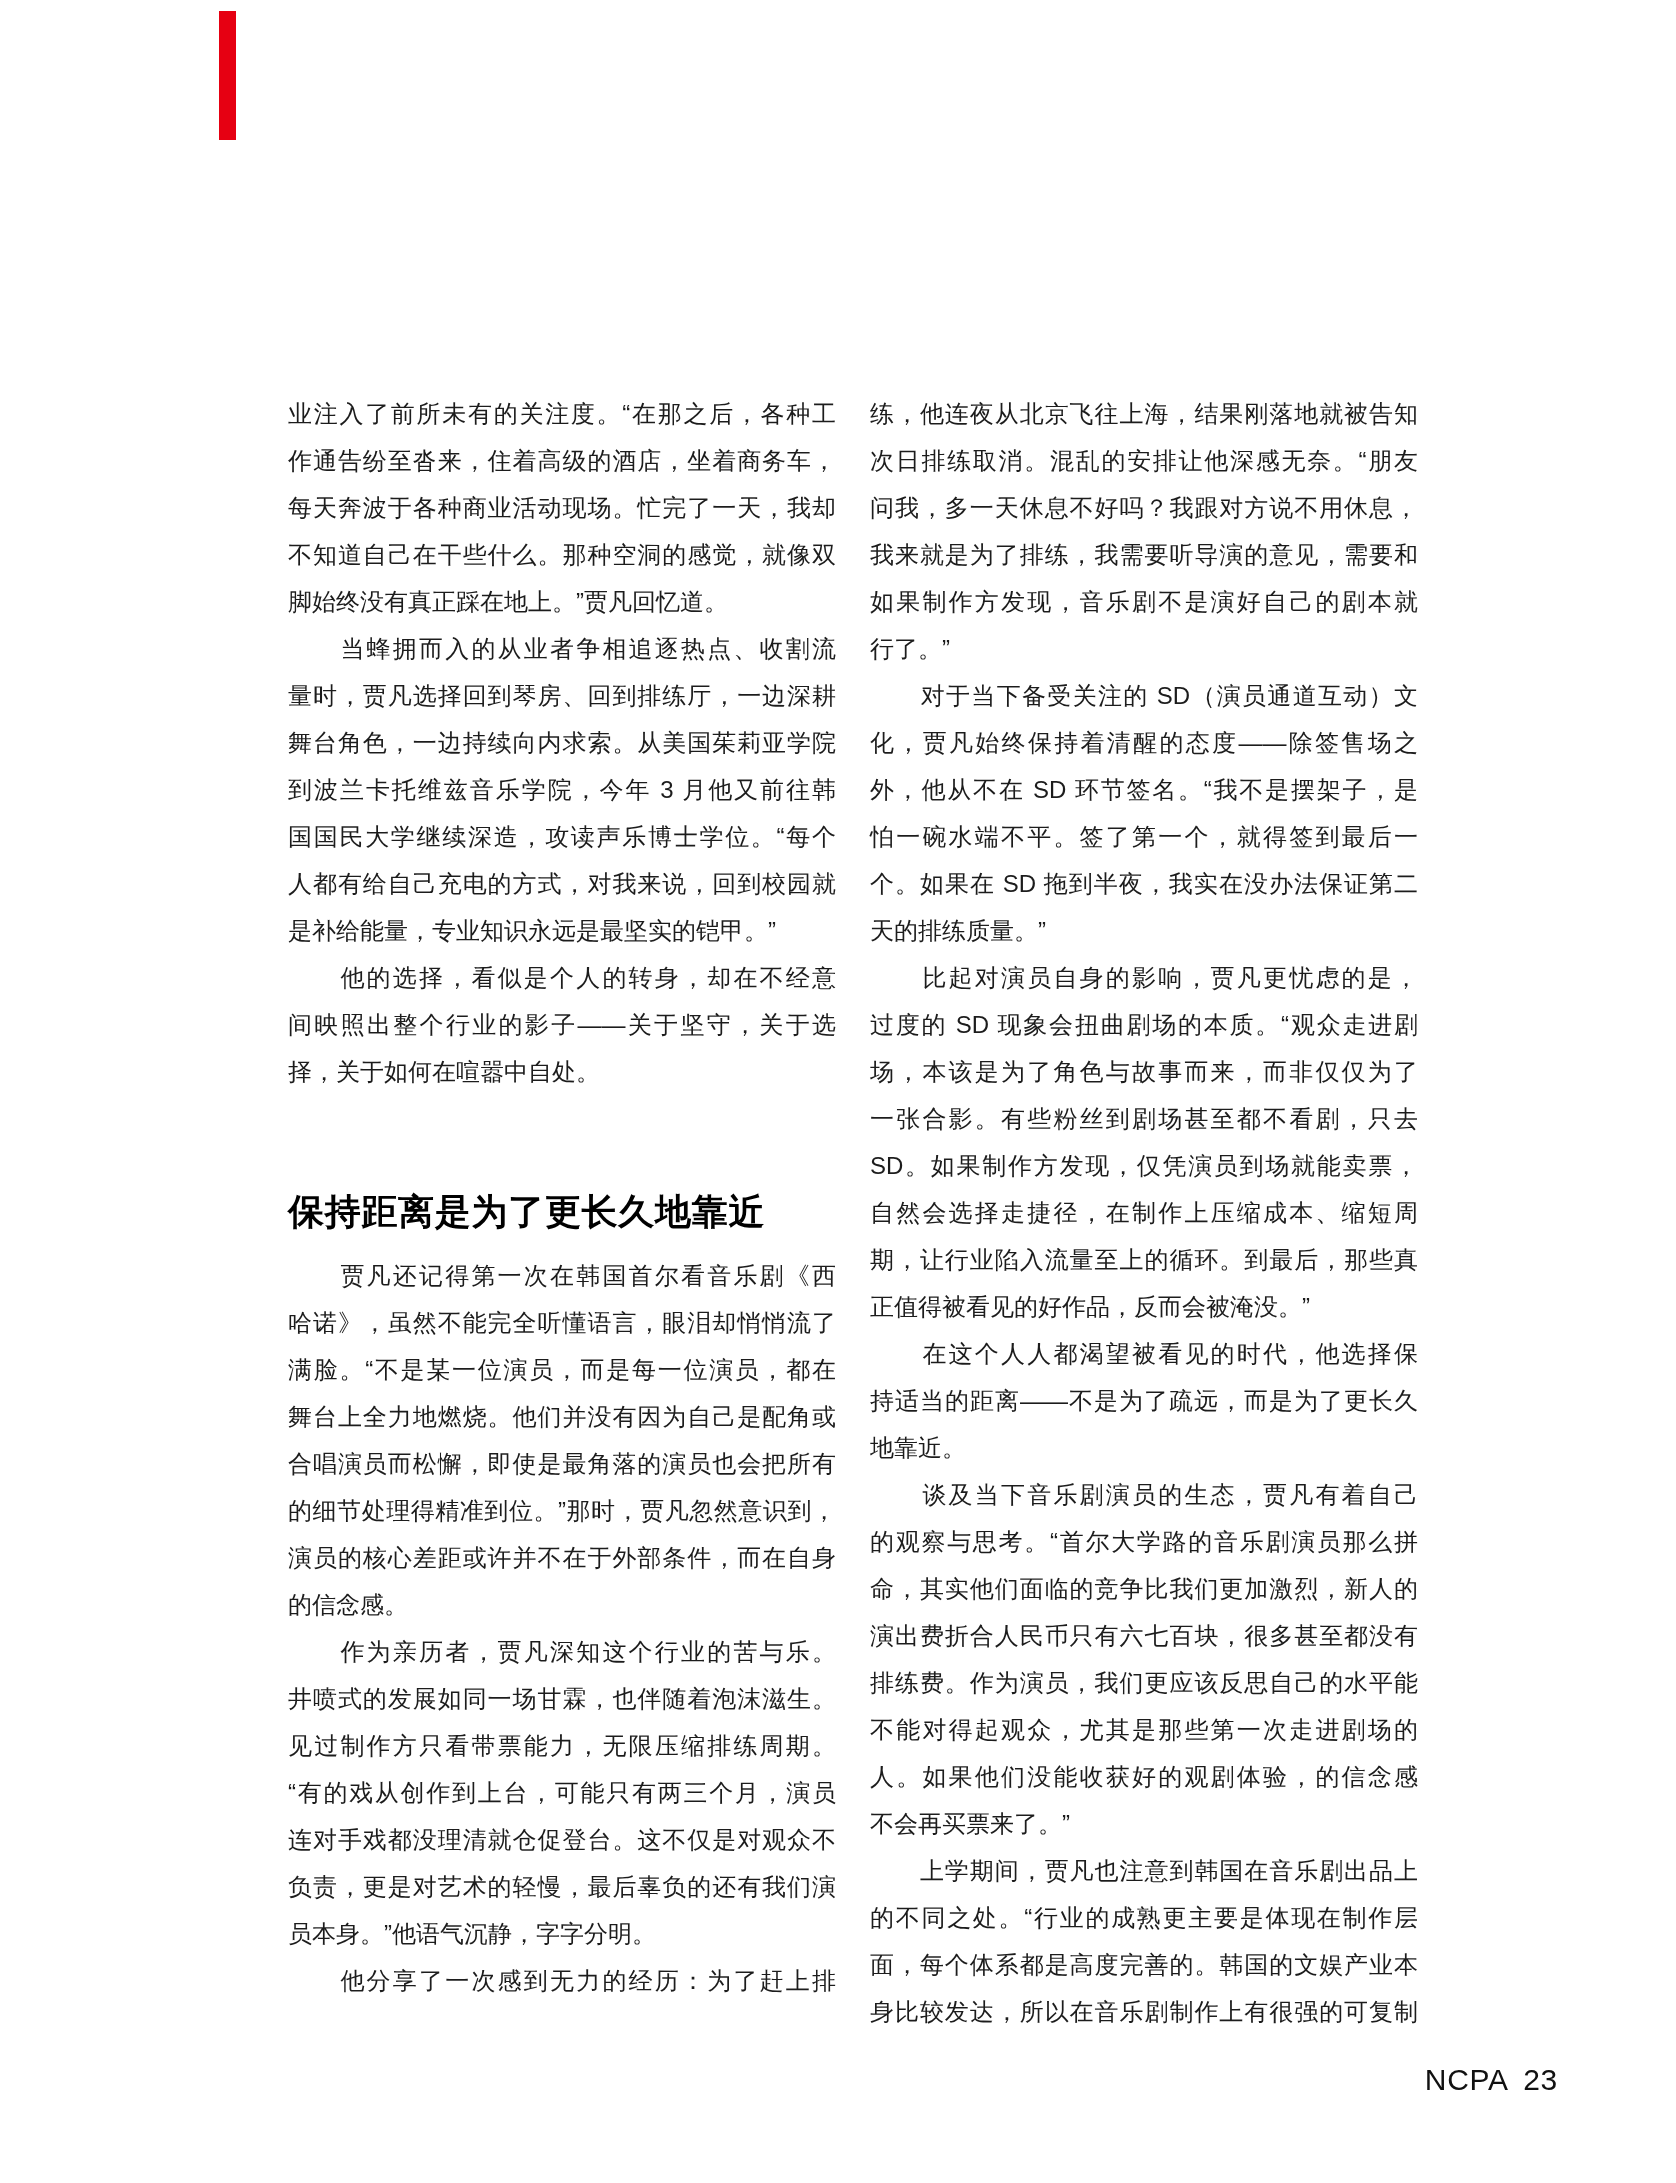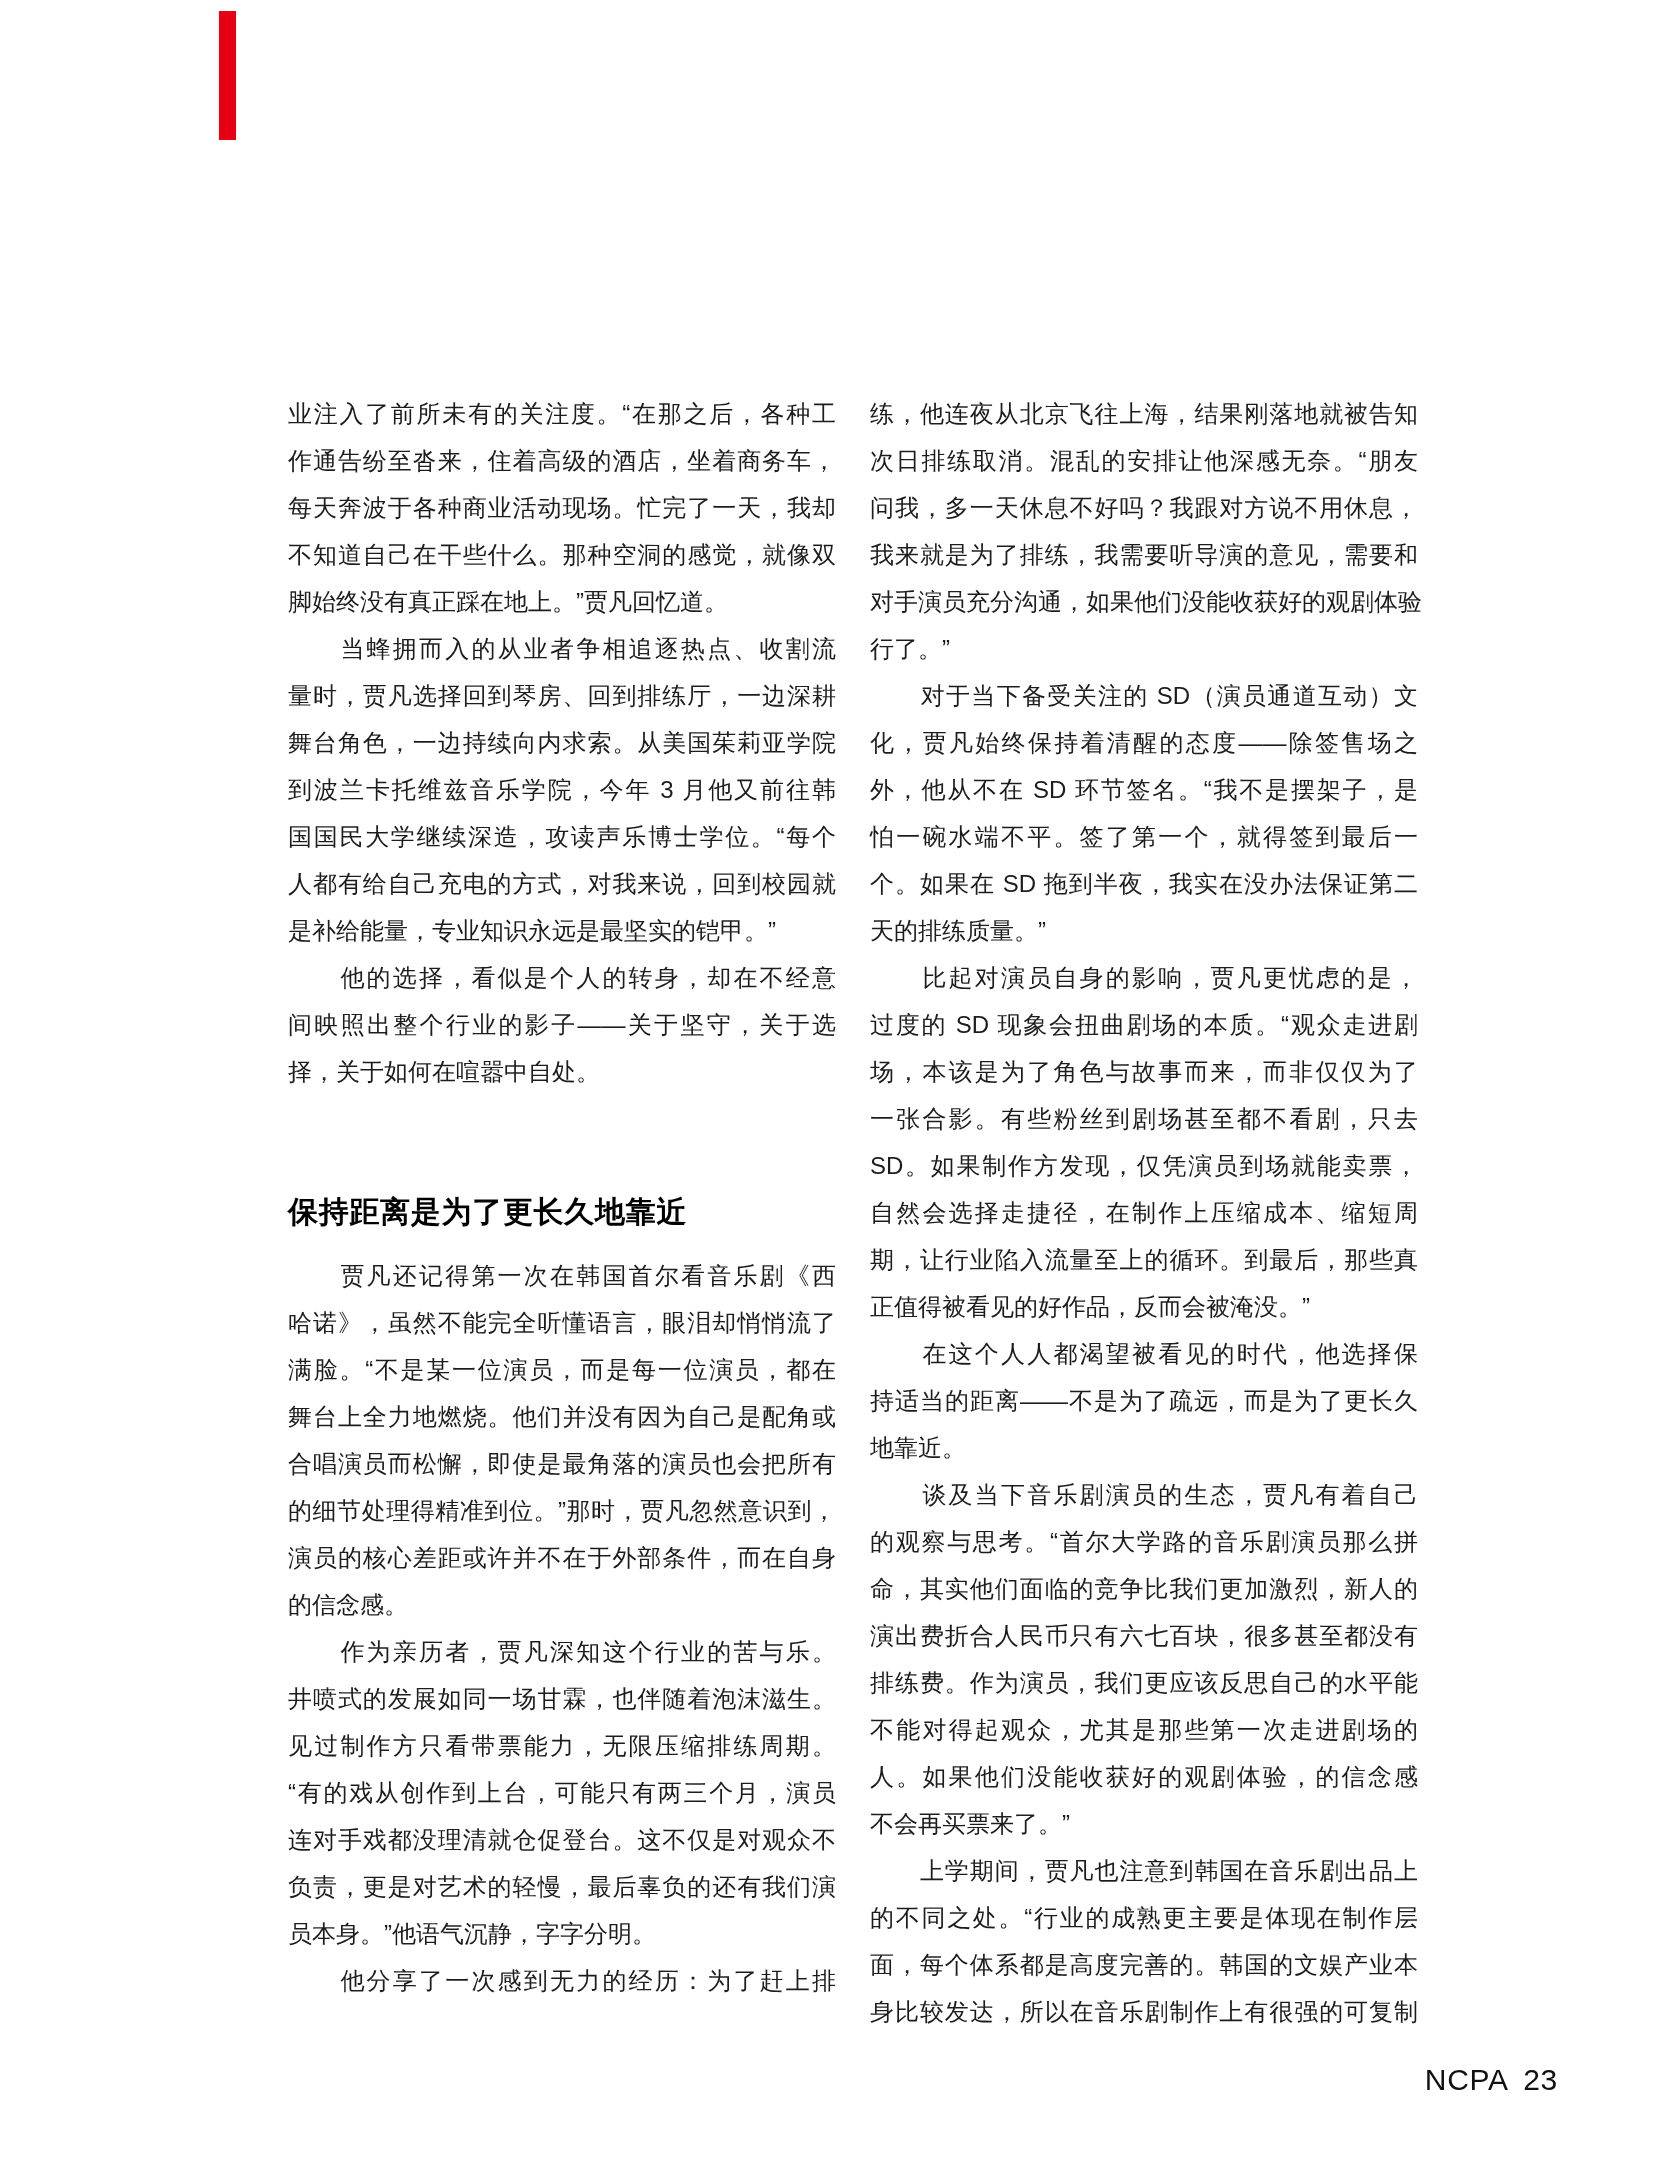--- a/index.html
+++ b/index.html
@@ -15,21 +15,21 @@
   }
   .col-left{left:288px;}
   .col-right{left:870px;}
   .line{
     text-align:justify;
     text-align-last:justify;
     white-space:nowrap;
   }
   .line.para-end{text-align-last:left;}
   .heading{
-    font-size:30px;line-height:46px;font-weight:700;color:#000000;
+    font-size:36px;line-height:46px;font-weight:700;color:#000000;
     margin:94px 0 17px 0;letter-spacing:0.7px;
   }
   .footer{
     position:absolute;top:2065px;right:118px;
     font-size:30px;line-height:30px;color:#111111;letter-spacing:0.7px;
   }
   .footer .page-num{margin-left:14.5px;}
 </style>
 </head>
 <body>
@@ -76,21 +76,21 @@
         <div class="line">　　他分享了一次感到无力的经历：为了赶上排</div>
       </div>
   </div>
 
   <div class="col col-right">
     <div>
         <div class="line">练，他连夜从北京飞往上海，结果刚落地就被告知</div>
         <div class="line">次日排练取消。混乱的安排让他深感无奈。“朋友</div>
         <div class="line">问我，多一天休息不好吗？我跟对方说不用休息，</div>
         <div class="line">我来就是为了排练，我需要听导演的意见，需要和</div>
-        <div class="line">对手演员充分沟通，如果他们没能收获好的观剧体验</div>
+        <div class="line">如果制作方发现，音乐剧不是演好自己的剧本就</div>
         <div class="line para-end">行了。”</div>
         <div class="line">　　对于当下备受关注的 SD（演员通道互动）文</div>
         <div class="line">化，贾凡始终保持着清醒的态度——除签售场之</div>
         <div class="line">外，他从不在 SD 环节签名。“我不是摆架子，是</div>
         <div class="line">怕一碗水端不平。签了第一个，就得签到最后一</div>
         <div class="line">个。如果在 SD 拖到半夜，我实在没办法保证第二</div>
         <div class="line para-end">天的排练质量。”</div>
         <div class="line">　　比起对演员自身的影响，贾凡更忧虑的是，</div>
         <div class="line">过度的 SD 现象会扭曲剧场的本质。“观众走进剧</div>
         <div class="line">场，本该是为了角色与故事而来，而非仅仅为了</div>

